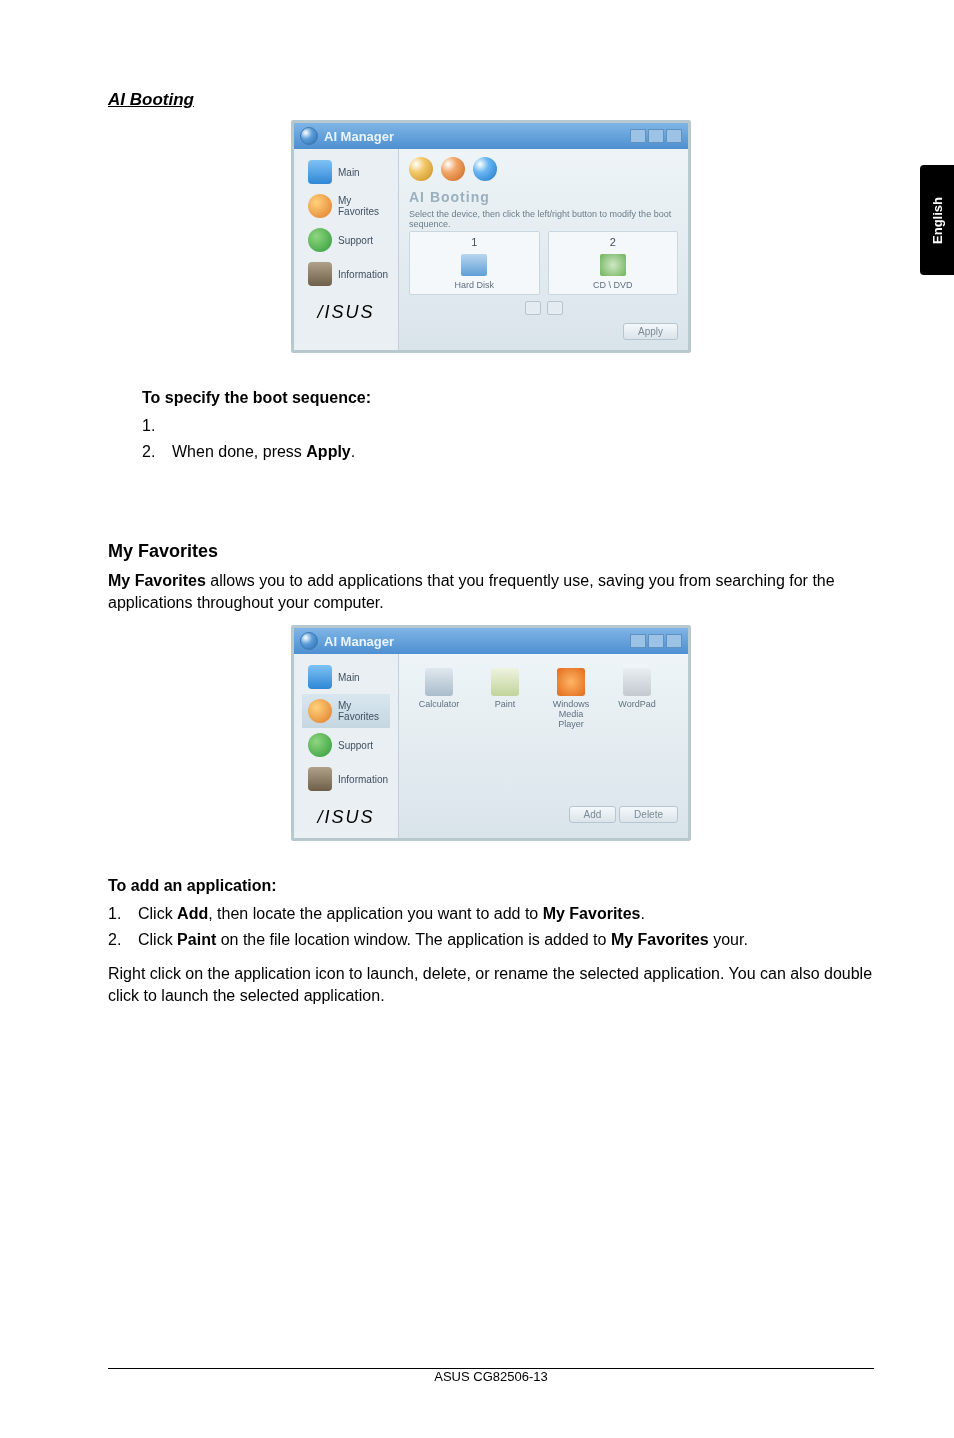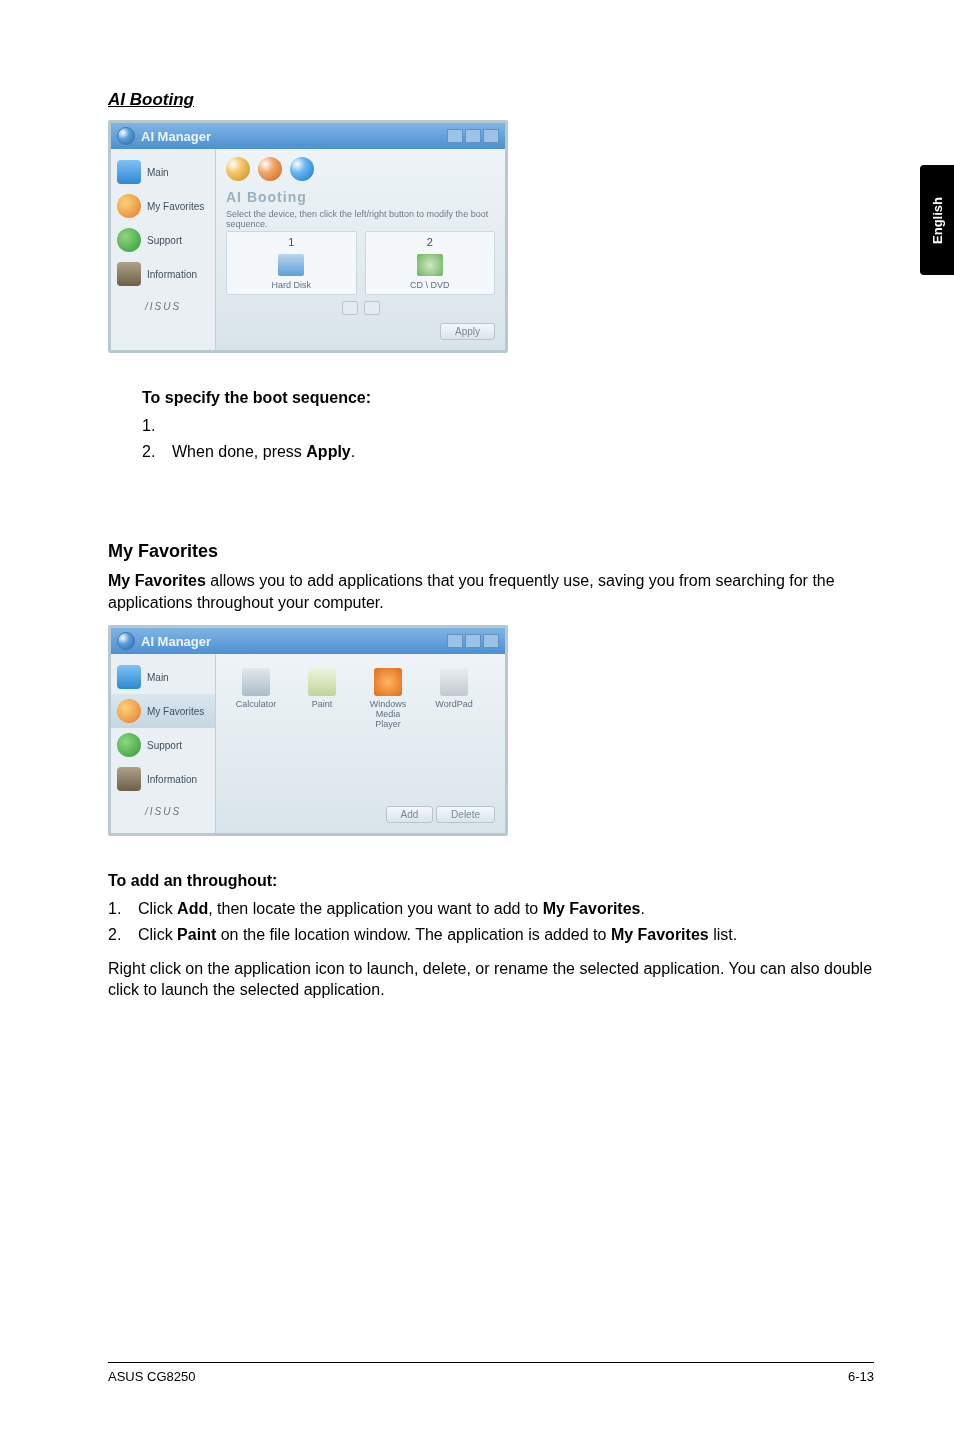--- a/index.html
+++ b/index.html
@@ -8,52 +8,52 @@
   .side-tab { position: absolute; right: 0; top: 165px; width: 34px; height: 110px; background: #000; color: #fff; display: flex; align-items: center; justify-content: center; border-top-left-radius: 4px; border-bottom-left-radius: 4px; }
   .side-tab span { transform: rotate(-90deg); font-size: 13px; font-weight: bold; white-space: nowrap; }
   h3.sub { font-style: italic; font-weight: bold; font-size: 17px; text-decoration: underline; margin-bottom: 2px; }
   p.body { font-size: 16px; line-height: 1.35; margin-bottom: 12px; }
   h3.strong { font-weight: bold; font-size: 16px; margin-top: 36px; margin-bottom: 10px; }
   h3.section { font-weight: bold; font-size: 18px; margin-top: 80px; margin-bottom: 8px; }
   ol.steps { list-style: none; margin-left: 34px; }
   ol.steps li { font-size: 16px; margin-bottom: 8px; display: flex; }
   ol.steps li .num { width: 30px; flex-shrink: 0; }
   .afterlist { font-size: 16px; line-height: 1.35; margin-top: 14px; margin-bottom: 10px; }
-  .img-wrap { display: flex; margin: 10px 0 10px 0; }
+  .img-wrap { display: flex; justify-content: center; margin: 10px 0 10px 0; }
   .aimgr { width: 400px; border: 3px solid #b8c8cf; background: #e9eff2; font-family: Tahoma, Arial, sans-serif; font-size: 10px; color: #405060; border-radius: 2px; }
   .aimgr .titlebar { height: 26px; background: linear-gradient(#7fb5e5,#4d8fd1); display: flex; align-items: center; padding: 0 6px; color: #eaf4ff; font-weight: bold; font-size: 13px; }
   .aimgr .titlebar .orb { width: 18px; height: 18px; border-radius: 50%; background: radial-gradient(circle at 30% 30%, #fff, #5c9edb 40%, #2a6aa8); margin-right: 6px; border: 1px solid #3c79b3; }
   .aimgr .titlebar .winbtns { margin-left: auto; display: flex; gap: 2px; }
   .aimgr .titlebar .winbtns div { width: 16px; height: 14px; background: #9cc2e6; border: 1px solid #5f92c0; }
   .aimgr .content { display: flex; }
-  .aimgr .nav { width: 104px; padding: 6px 0; }
+  .aimgr .nav { width: 104px; padding: 6px 8px; }
   .aimgr .nav .item { display: flex; align-items: center; height: 34px; padding: 0 6px; }
   .aimgr .nav .item .icn { width: 24px; height: 24px; border-radius: 4px; margin-right: 6px; flex-shrink: 0; }
   .aimgr .nav .item.sel { background: linear-gradient(#d8e6ef,#c5d7e2); }
-  .aimgr .nav .logo { height: 30px; display: flex; align-items: center; justify-content: center; color: #737373; font-style: italic; font-size: 10px; letter-spacing: 2px; }
+  .aimgr .nav .logo { height: 30px; display: flex; align-items: center; justify-content: center; color: #000000; font-style: italic; font-size: 18px; letter-spacing: 2px; margin-top: 6px; }
   .aimgr .pane { flex: 1; background: linear-gradient(#eef4f7,#d9e4ea); border-left: 1px solid #c3d0d8; padding: 8px 10px 10px 10px; }
   .aimgr .toprow { display: flex; gap: 8px; margin-bottom: 8px; }
   .aimgr .orbicon { width: 24px; height: 24px; border-radius: 50%; }
   .ai-boot-title { font-weight: bold; font-size: 14px; color: #9ab0be; letter-spacing: 1px; }
   .ai-boot-sub { font-size: 9px; color: #6b7d88; margin: 4px 0 2px 0; }
   .ai-table { display: flex; gap: 8px; margin-top: 2px; }
   .ai-col { flex: 1; background: #f4f8fb; border: 1px solid #cbd7df; text-align: center; padding: 4px 0 4px 0; border-radius: 2px; }
   .ai-col .hdr { font-size: 11px; margin-bottom: 6px; color: #405060; }
   .ai-col .devicn { width: 26px; height: 22px; margin: 0 auto 4px auto; border-radius: 2px; }
   .ai-col .devlbl { font-size: 9px; color: #607080; }
   .ai-arrows { display: flex; justify-content: center; gap: 6px; margin-top: 6px; }
   .ai-arrows div { width: 16px; height: 14px; background: #e4ecf1; border: 1px solid #b7c5ce; border-radius: 2px; }
   .ai-apply { text-align: right; margin-top: 8px; }
   .ai-btn { display: inline-block; padding: 2px 14px; font-size: 10px; color: #7a8a94; background: linear-gradient(#f4f8fb,#dbe4ea); border: 1px solid #b7c5ce; border-radius: 3px; }
   .fav-grid { display: flex; gap: 14px; padding: 6px 4px; }
   .fav-item { width: 52px; text-align: center; }
   .fav-item .ficn { width: 28px; height: 28px; margin: 0 auto 4px auto; border-radius: 3px; }
   .fav-item .flbl { font-size: 9px; color: #607080; line-height: 1.1; }
   .fav-btns { text-align: right; margin-top: 70px; }
-  .footer { position: absolute; bottom: 54px; left: 108px; right: 80px; border-top: 1px solid #000; padding-top: 6px; display: flex; justify-content: space-between; font-size: 13px; }
+  .footer { position: absolute; bottom: 54px; left: 108px; right: 80px; border-top: 1px solid #000; display: flex; justify-content: center; font-size: 13px; }
   .ic-main { background: linear-gradient(#7fc2f5,#2f87d4); }
   .ic-fav  { background: radial-gradient(circle at 35% 35%, #ffd27a, #e07a2a); border-radius: 50% !important; }
   .ic-supp { background: radial-gradient(circle at 35% 35%, #8fd67f, #2f9a3a); border-radius: 50% !important; }
   .ic-info { background: linear-gradient(#b0a28a,#6e5f48); }
   .orb-a { background: radial-gradient(circle at 30% 30%, #fff, #f2c96a 35%, #c98a1a); }
   .orb-b { background: radial-gradient(circle at 30% 30%, #fff, #f2a76a 35%, #c9641a); }
   .orb-c { background: radial-gradient(circle at 30% 30%, #fff, #6ab6f2 35%, #1a76c9); }
   .dev-hd { background: linear-gradient(#b9d6ef,#5f9fd6); }
   .dev-cd { background: radial-gradient(circle at 50% 50%, #cfe8c5, #6fb25a); border-radius: 50%; }
   .fic-calc { background: linear-gradient(#e0e8ee,#a9bccb); }
@@ -198,29 +198,29 @@
           </div>
           <div class="fav-btns">
             <span class="ai-btn">Add</span>
             <span class="ai-btn">Delete</span>
           </div>
         </div>
       </div>
     </div>
   </div>
 
-  <h3 class="strong">To add an throughout:</h3>
+  <h3 class="strong">To add an application:</h3>
   <ol class="steps" style="margin-left:0;">
     <li>
         <span class="num">1.</span>
         <span><span>Click </span><b>Add</b><span>, then locate the application you want to add to </span><b>My Favorites</b><span>.</span></span>
       </li>
     <li>
         <span class="num">2.</span>
-        <span><span>Click </span><b>Paint</b><span> on the file location window. The application is added to </span><b>My Favorites</b><span> list.</span></span>
+        <span><span>Click </span><b>Paint</b><span> on the file location window. The application is added to </span><b>My Favorites</b><span> your.</span></span>
       </li>
   </ol>
   <p class="afterlist">Right click on the application icon to launch, delete, or rename the selected application. You can also double click to launch the selected application.</p>
 
   <div class="footer">
     <span>ASUS CG8250</span>
     <span>6-13</span>
   </div>
 </div>
 

